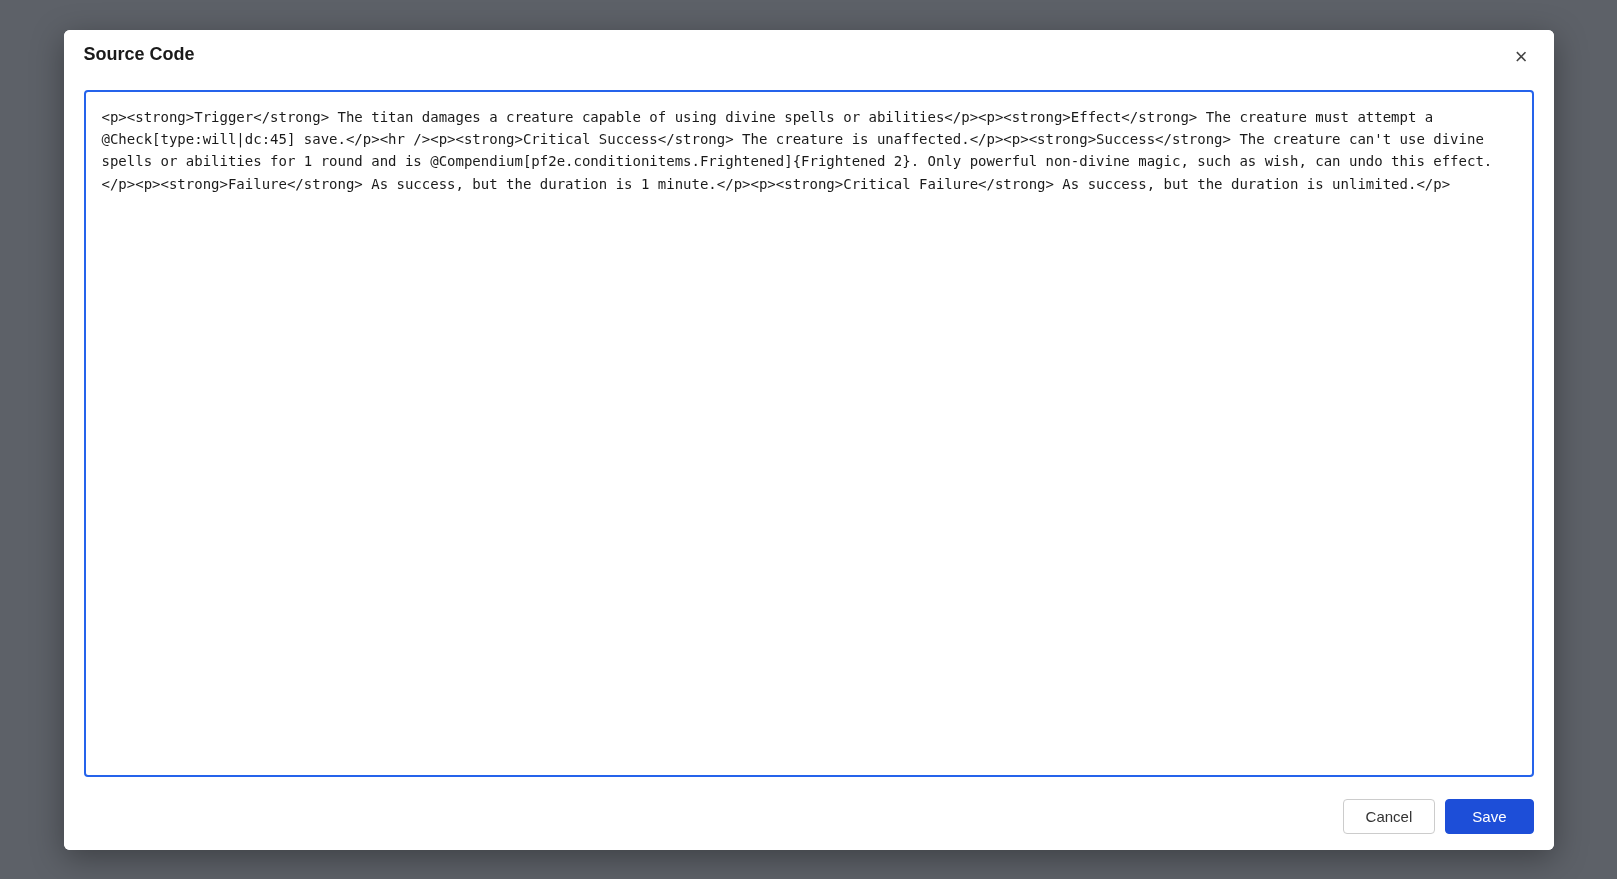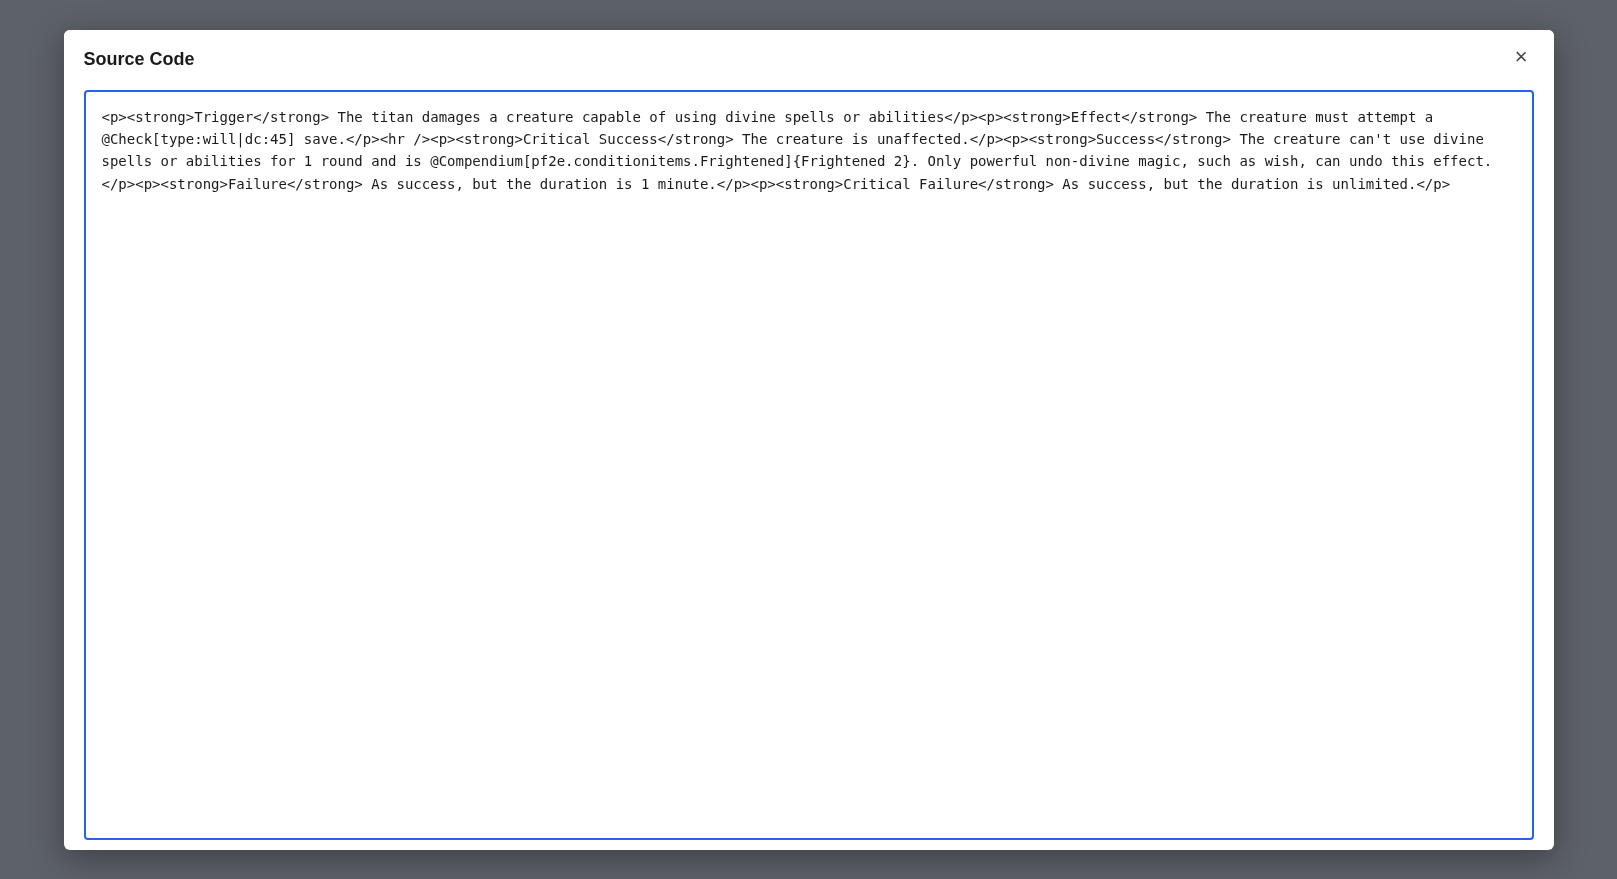--- a/index.html
+++ b/index.html
@@ -35,21 +35,21 @@
       width: 1490px;
       height: 820px;
       display: flex;
       flex-direction: column;
       padding: 0;
       overflow: hidden;
     }
 
     .dialog-header {
       display: flex;
-      align-items: flex-end;
+      align-items: flex-start;
       justify-content: space-between;
       padding: 14px 20px 12px 20px;
       background: #ffffff;
       border-bottom: none;
     }
 
     .dialog-title {
       font-size: 18px;
       font-weight: 600;
       color: #1a1a1a;
@@ -126,15 +126,19 @@
 
     <div class="dialog-header">
       <span class="dialog-title">Source Code</span>
       <button class="close-btn">×</button>
     </div>
 
     <div class="dialog-body">
       <textarea class="source-textarea" spellcheck="false" style="">&lt;p&gt;&lt;strong&gt;Trigger&lt;/strong&gt; The titan damages a creature capable of using divine spells or abilities&lt;/p&gt;&lt;p&gt;&lt;strong&gt;Effect&lt;/strong&gt; The creature must attempt a @Check[type:will|dc:45] save.&lt;/p&gt;&lt;hr /&gt;&lt;p&gt;&lt;strong&gt;Critical Success&lt;/strong&gt; The creature is unaffected.&lt;/p&gt;&lt;p&gt;&lt;strong&gt;Success&lt;/strong&gt; The creature can't use divine spells or abilities for 1 round and is @Compendium[pf2e.conditionitems.Frightened]{Frightened 2}. Only powerful non-divine magic, such as wish, can undo this effect.&lt;/p&gt;&lt;p&gt;&lt;strong&gt;Failure&lt;/strong&gt; As success, but the duration is 1 minute.&lt;/p&gt;&lt;p&gt;&lt;strong&gt;Critical Failure&lt;/strong&gt; As success, but the duration is unlimited.&lt;/p&gt;</textarea>
     </div>
 
+    <div class="dialog-footer">
+      <button class="btn-cancel">Cancel</button>
+      <button class="btn-save">Save</button>
+    </div>
 
   </div>
 </div>
 
 </body></html>

